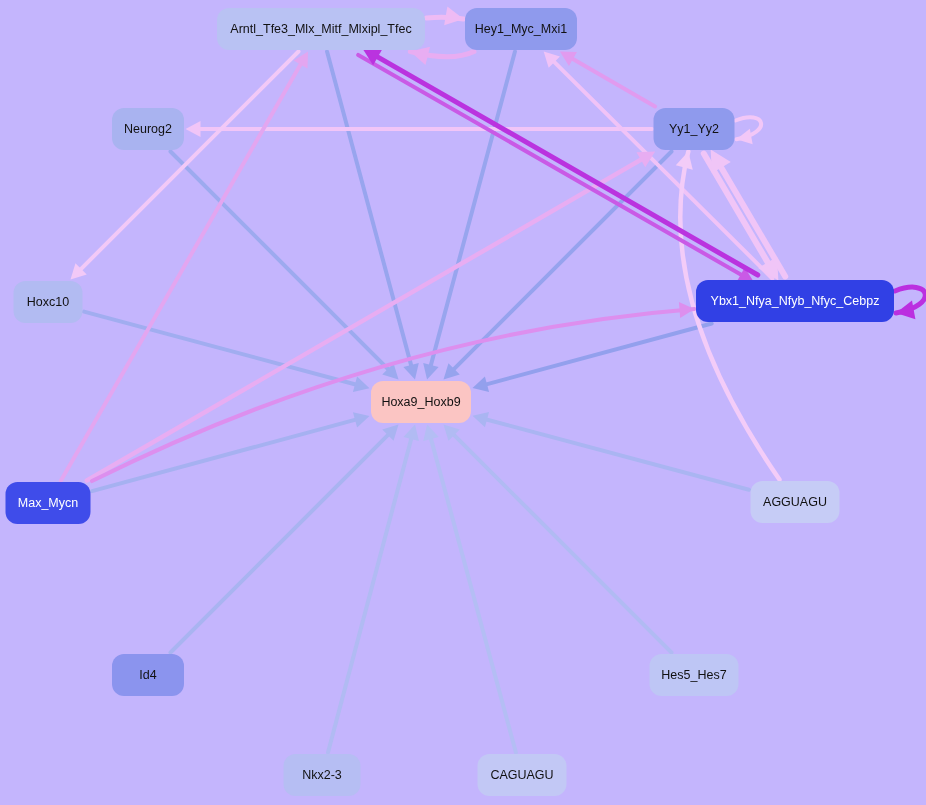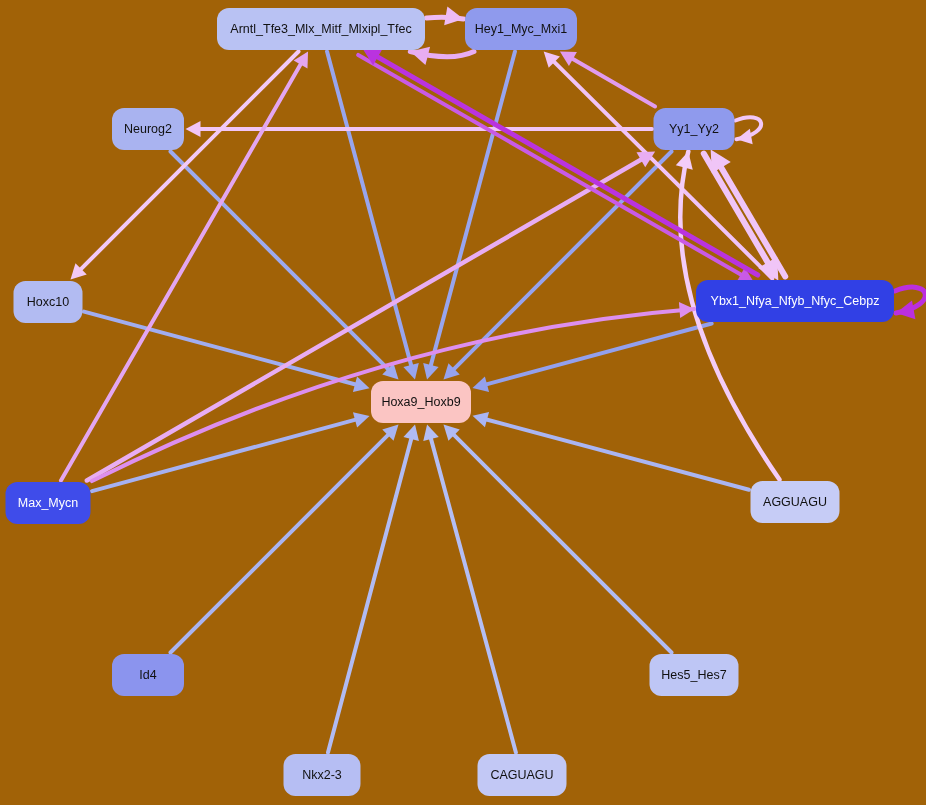--- a/index.html
+++ b/index.html
@@ -1,20 +1,20 @@
 <!DOCTYPE html>
 <html><head>
 <meta charset="utf-8">
 <style>
   html, body { margin: 0; padding: 0; background: #ffffff; }
   .canvas {
     position: relative;
     width: 926px;
     height: 805px;
-    background: #a16207;
+    background: #c4b5fd;
     overflow: hidden;
     font-family: "Liberation Sans", sans-serif;
   }
   svg { display: block; }
   .node-shape { stroke: none; }
   .node-label {
     font-family: "Liberation Sans", sans-serif;
     font-size: 12.5px;
     text-anchor: middle;
     dominant-baseline: middle;

